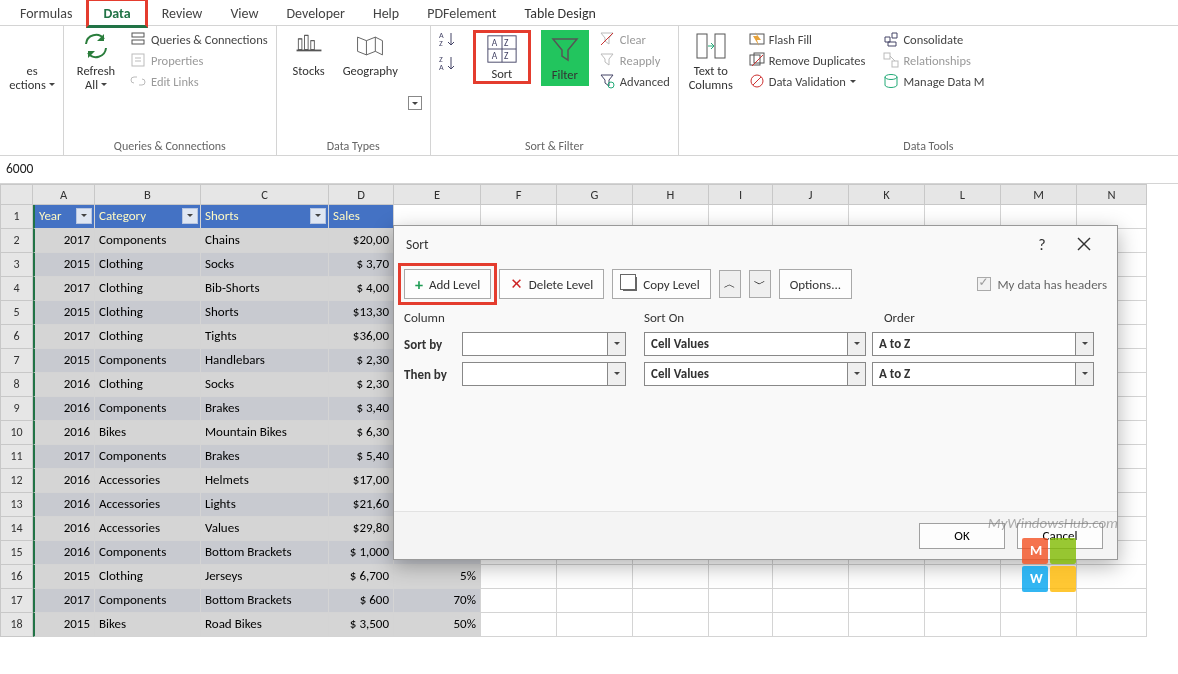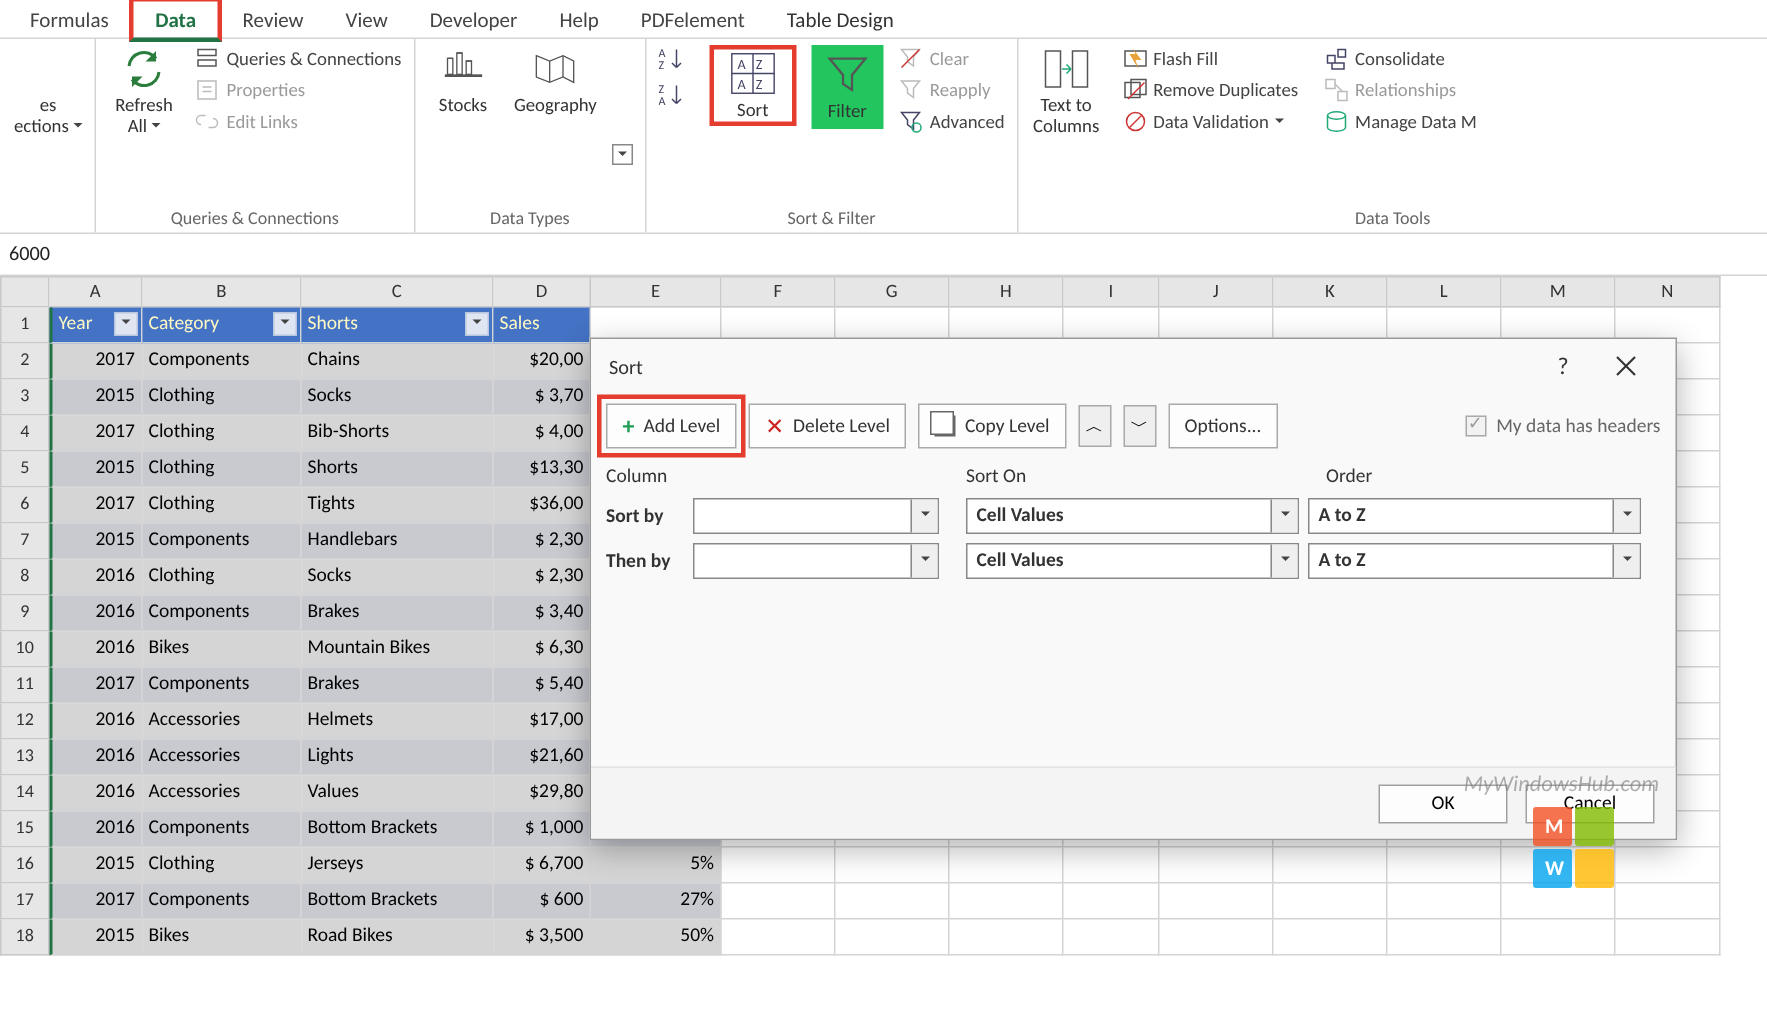--- a/index.html
+++ b/index.html
@@ -69,21 +69,21 @@
 .dlg-row { display:flex; align-items:center; height:30px; }
 .dlg-lbl { width:58px; font-size:13px; }
 .dlg-combo { height:24px; background:#fff; border:1px solid #888; position:relative; padding:0 20px 0 6px; font-size:13px; line-height:22px; }
 .dlg-combo .arr { position:absolute; right:0; top:0; width:18px; height:22px; background:#efefef; border-left:1px solid #888; display:flex; align-items:center; justify-content:center; }
 .c-col{width:164px; margin-right:18px}.c-sort{width:222px; margin-right:6px}.c-ord{width:222px}
 
 .dlg-buttons { margin-top:auto; height:48px; display:flex; align-items:center; justify-content:flex-end; gap:12px; padding:0 14px; border-top:1px solid #e2e2e2; background:#f4f4f4; }
 .dlg-ok, .dlg-cancel { width:86px; height:26px; border:1px solid #a0a0a0; background:#fdfdfd; font-size:13px; }
 
 
-.watermark { position:absolute; right:72px; top:514px; font-size:15px; color: rgba(120,120,120,.6); font-style:italic; z-index:60; }
+.watermark { position:absolute; right:60px; top:514px; font-size:15px; color: rgba(120,120,120,.6); font-style:italic; z-index:60; }
 .win-logo { position:absolute; right:100px; top:538px; width:56px; height:56px; z-index:60;}
 .win-logo .q{position:absolute;width:26px;height:26px;border-radius:2px;}
 
 svg { display:block; }
 .chev-sm::after { content:""; display:inline-block; border:3px solid transparent; border-top-color:#444; margin-top:3px; }
 .plus { color:#1f9d55; font-weight:bold; font-size:16px; }
 .x-red { color:#c22; font-size:15px; }
 .copy-i { width:14px;height:14px;border:1px solid #666; position:relative;}
 .copy-i::after{content:"";position:absolute;width:14px;height:14px;border:1px solid #666;left:-4px;top:-4px;background:#fff;}
 .arrow-up, .arrow-down { width:22px; height:28px; border:1px solid #a9a9a9; font-size:12px; }
@@ -618,21 +618,21 @@
         <div class="cell cL"></div>
         <div class="cell cM"></div>
         <div class="cell cN"></div>
       </div>
       <div class="grid-row">
         <div class="row-hdr">17</div>
         <div class="cell sel-cell alt cA num tbl-border-left">2017</div>
         <div class="cell sel-cell alt cB">Components</div>
         <div class="cell sel-cell alt cC">Bottom Brackets</div>
         <div class="cell sel-cell alt cD num">$     600</div>
-        <div class="cell sel-cell alt cE num">27%</div>
+        <div class="cell sel-cell alt cE num">70%</div>
         <div class="cell cF"></div>
         <div class="cell cG"></div>
         <div class="cell cH"></div>
         <div class="cell cI"></div>
         <div class="cell cJ"></div>
         <div class="cell cK"></div>
         <div class="cell cL"></div>
         <div class="cell cM"></div>
         <div class="cell cN"></div>
       </div>

